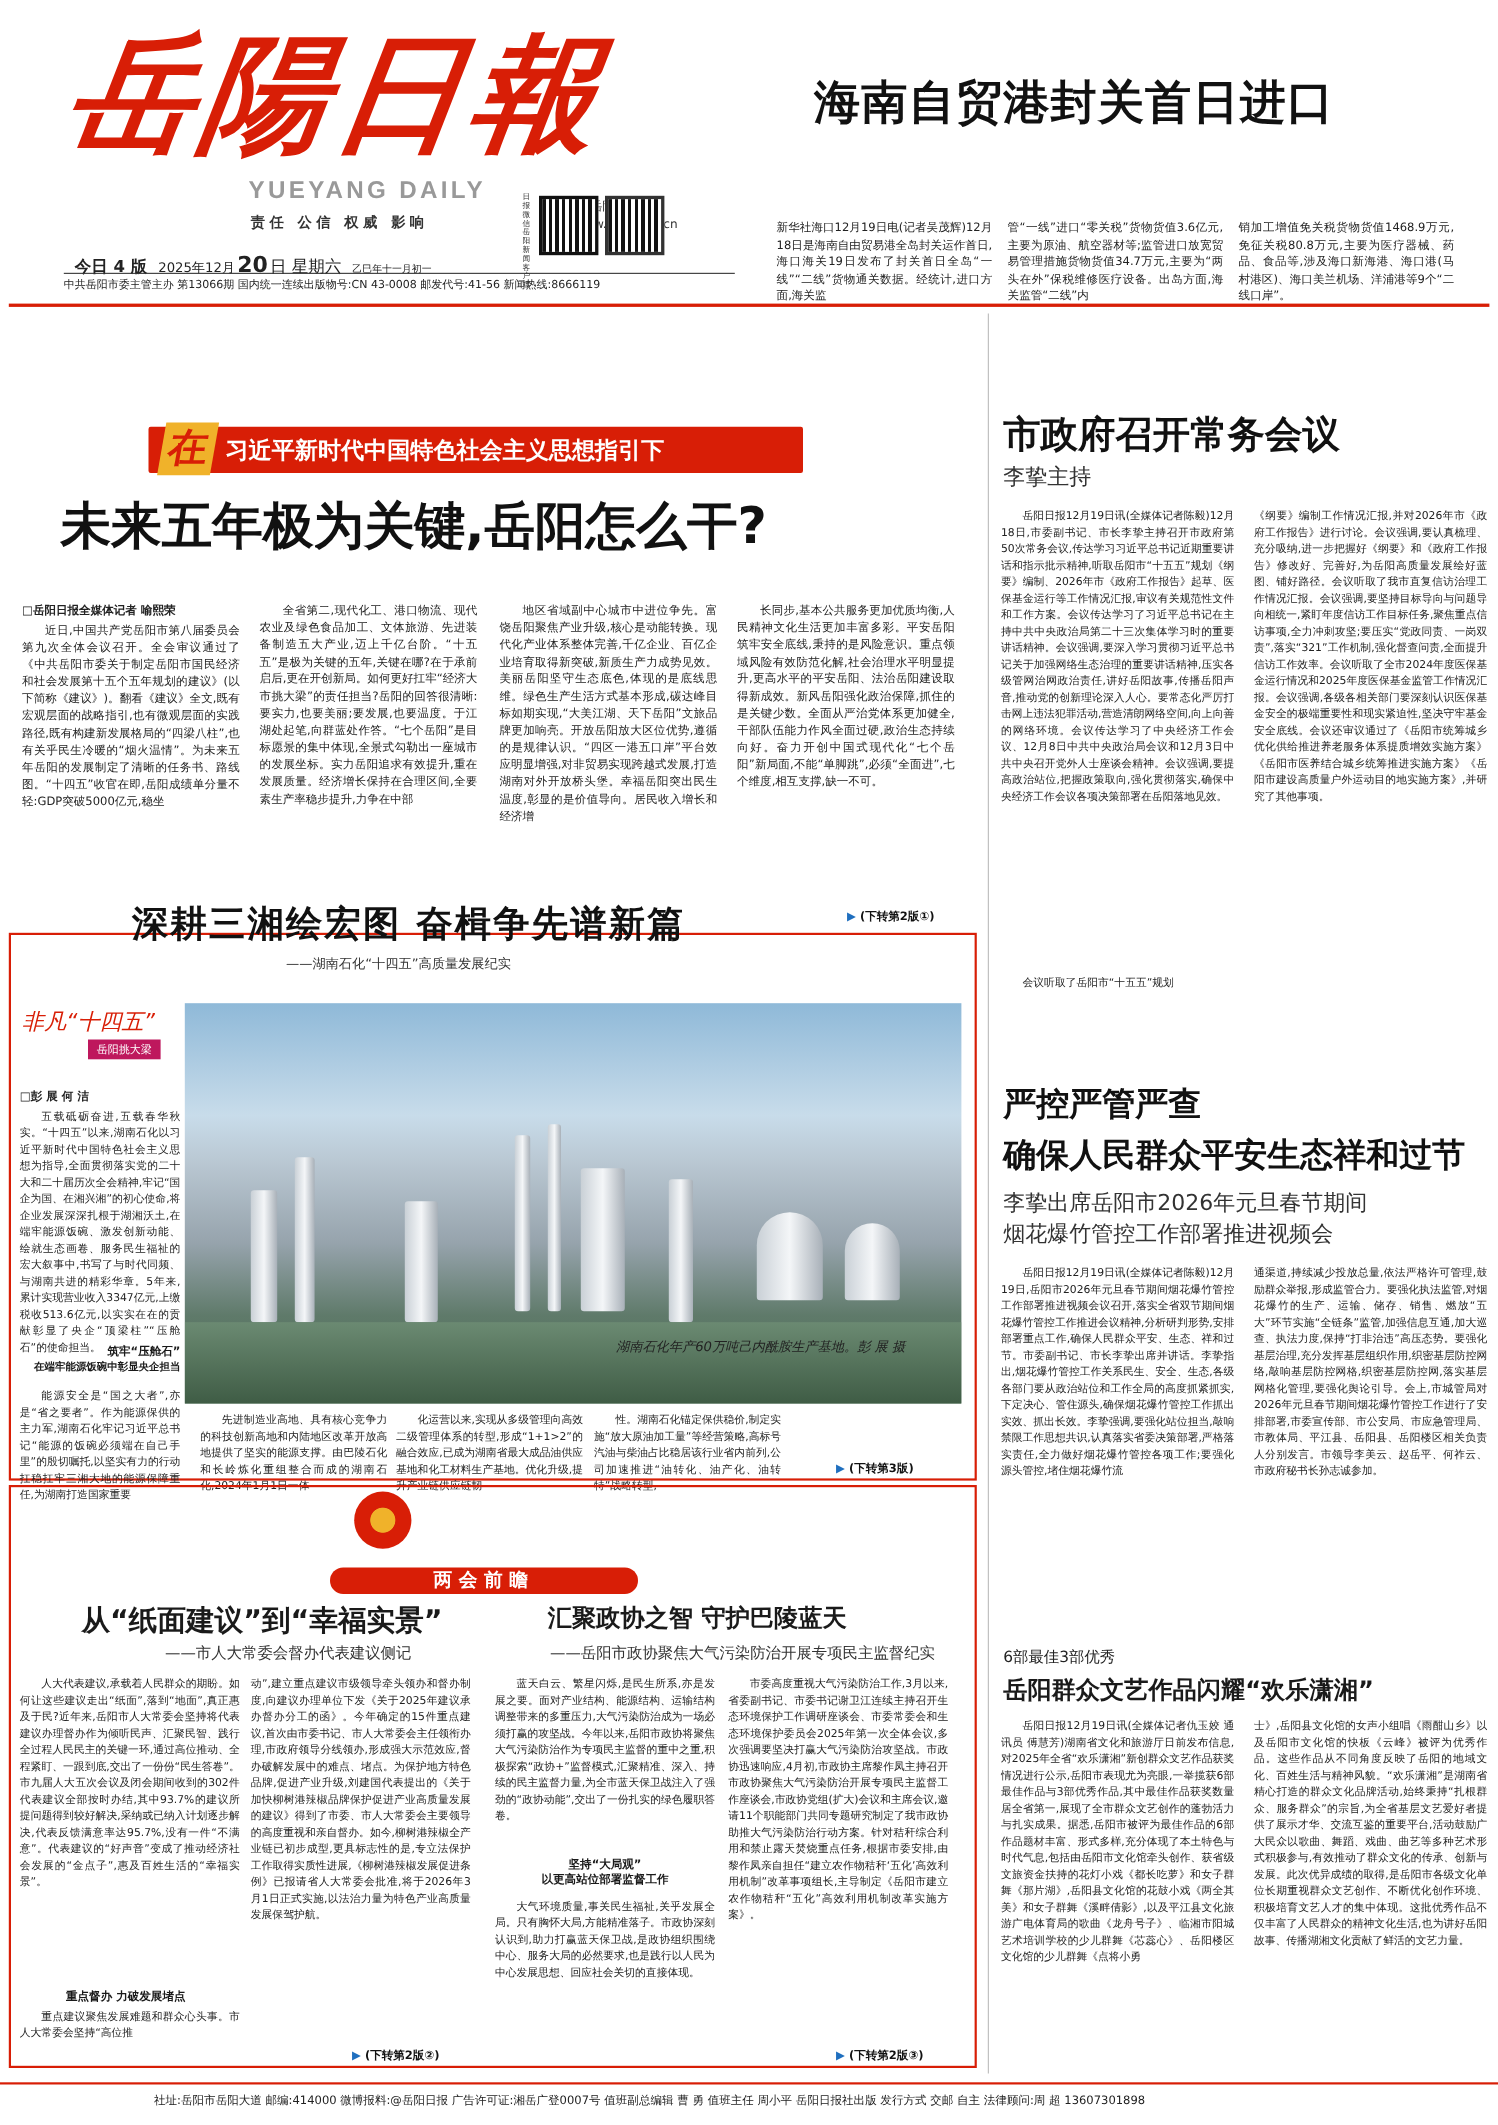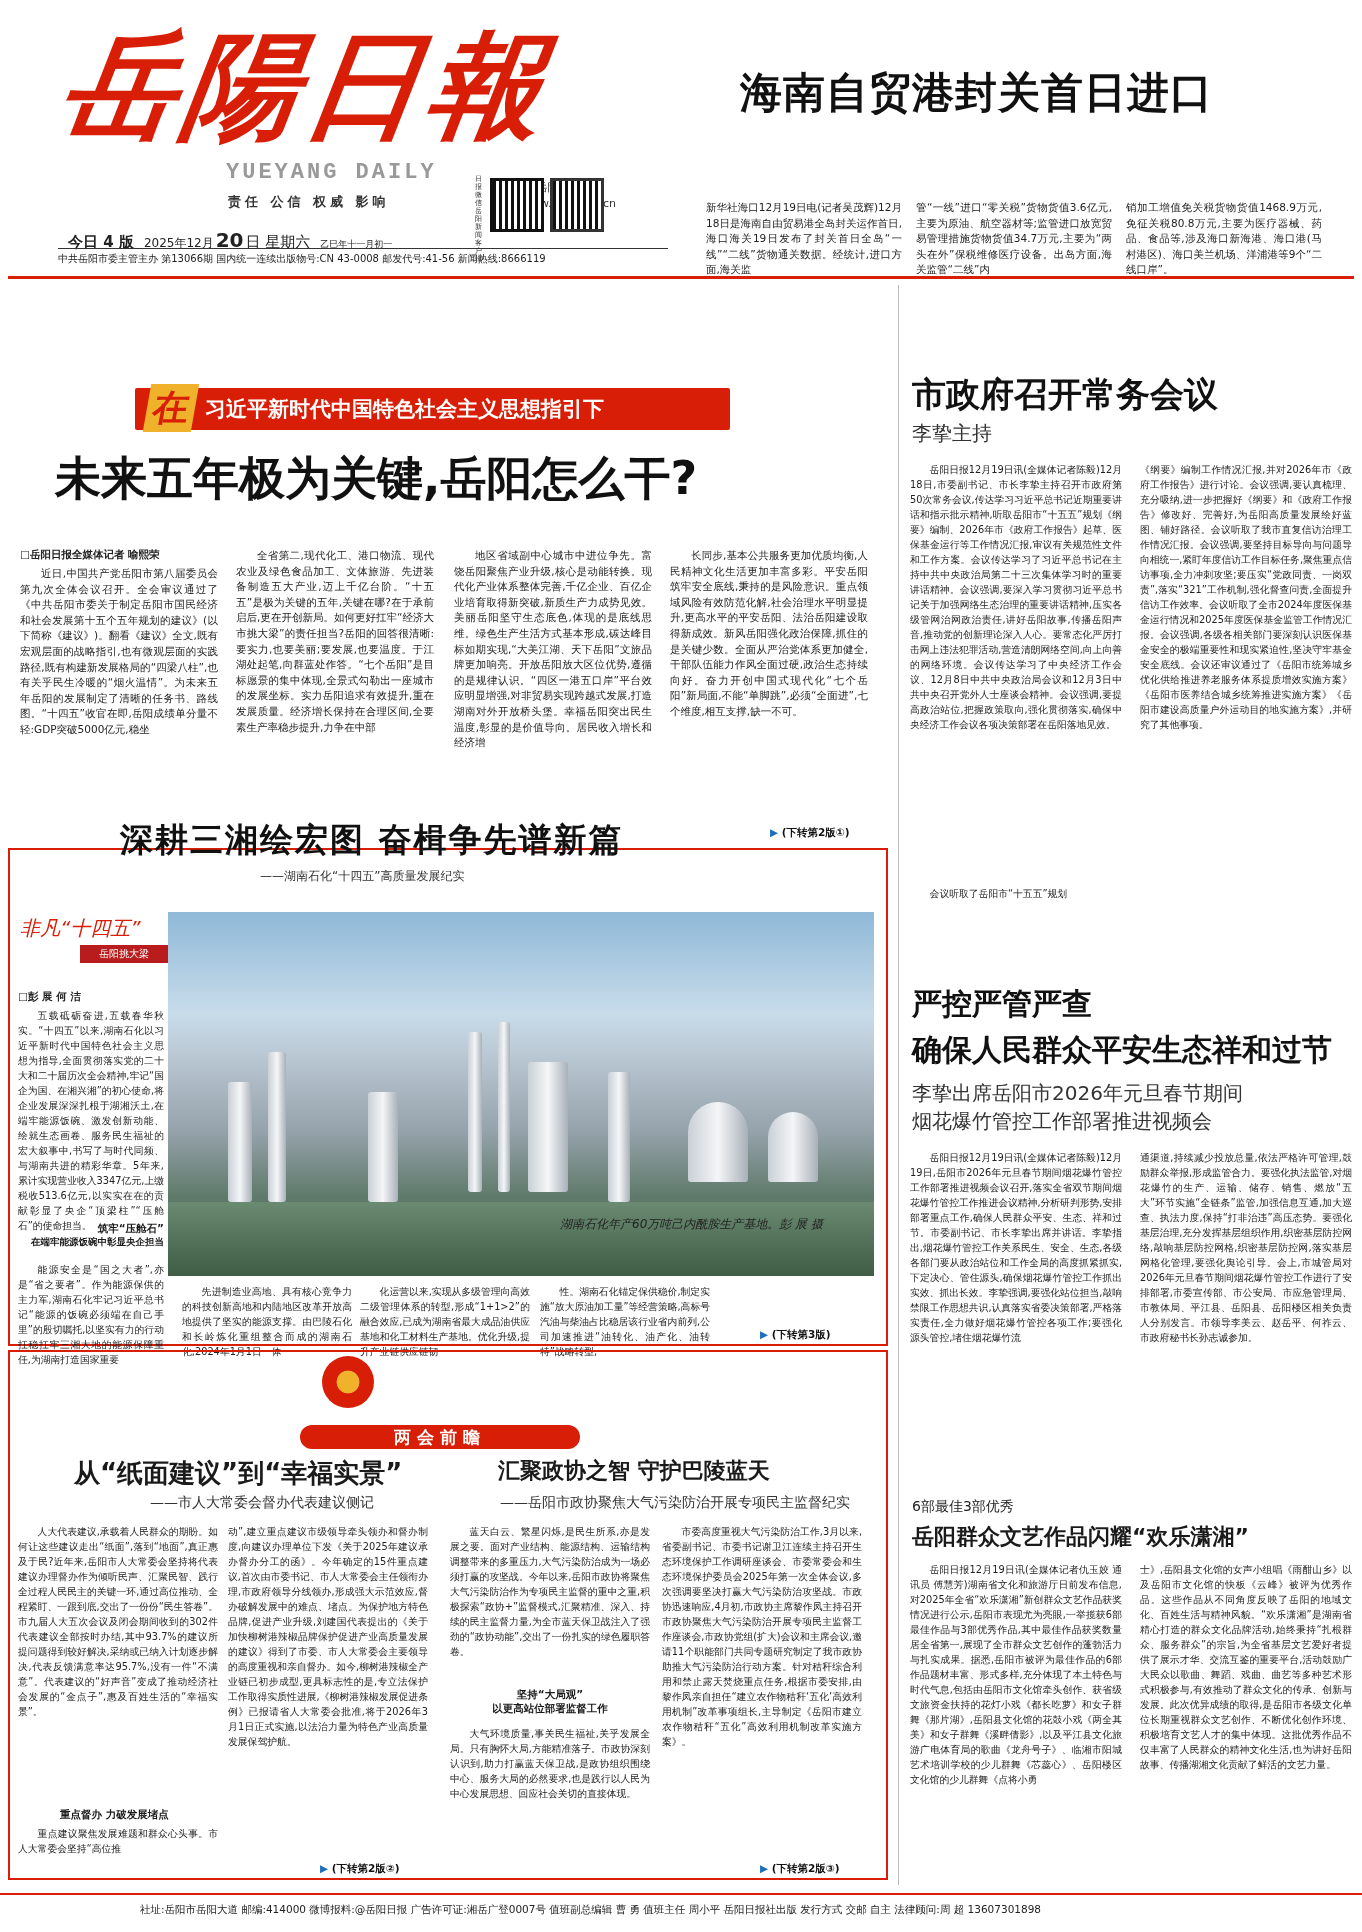--- a/index.html
+++ b/index.html
@@ -1,21 +1,21 @@
 <!DOCTYPE html>
 <html><head>
 <meta charset="utf-8">
 <style>
 *{box-sizing:border-box;margin:0;padding:0}
 body{width:1362px;height:1932px;background:#fff;font-family:"DejaVu Sans",sans-serif;color:#1a1a1a;position:relative;overflow:hidden}
 .abs{position:absolute}
 .body-text{font-size:10.5px;line-height:15.6px;text-align:justify;color:#222;text-indent:2em}
 .col{position:absolute}
 .masthead-logo{left:62px;top:20px;width:560px;height:130px;font-family:"DejaVu Serif",serif;font-size:116px;font-weight:bold;color:#d81e06;letter-spacing:6px;font-style:italic;line-height:130px;transform:skewX(-8deg)}
-.en-name{left:226px;top:160px;font-family:Liberation Mono, monospace;font-size:22px;color:#999;letter-spacing:3px;font-weight:bold}
+.en-name{left:226px;top:160px;font-family:Liberation Sans, sans-serif;font-size:22px;color:#999;letter-spacing:3px;font-weight:bold}
 .motto{left:228px;top:193px;font-size:13px;font-weight:bold;color:#333;letter-spacing:4px}
 .site{left:522px;top:180px;font-size:11px;color:#333;line-height:16px}
 .qr{width:54px;height:54px;background:
 repeating-linear-gradient(90deg,#111 0 3px,#fff 3px 6px),#fff;border:3px solid #111}
 .dateline{left:68px;top:228px;font-size:12px;color:#222}
 .rule{background:#d81e06;height:2px}
 .pubinfo{left:58px;top:252px;font-size:10px;color:#222}
 .headline-top{font-family:"DejaVu Sans",sans-serif;font-weight:bold;font-size:42px;color:#111;letter-spacing:1px}
 .banner{left:135px;top:388px;width:595px;height:42px;background:#d81e06;color:#fff;font-size:21px;font-weight:bold;line-height:42px;padding-left:70px;border-radius:2px}
 .banner .zai{position:absolute;left:12px;top:-4px;width:48px;height:48px;background:#f0b22a;color:#d81e06;font-size:36px;text-align:center;line-height:48px;transform:skewX(-10deg)}
@@ -80,21 +80,21 @@
 <div class="col body-text" style="left:236px;top:548px;width:198px">全省第二,现代化工、港口物流、现代农业及绿色食品加工、文体旅游、先进装备制造五大产业,迈上千亿台阶。“十五五”是极为关键的五年,关键在哪?在于承前启后,更在开创新局。如何更好扛牢“经济大市挑大梁”的责任担当?岳阳的回答很清晰:要实力,也要美丽;要发展,也要温度。于江湖处起笔,向群蓝处作答。“七个岳阳”是目标愿景的集中体现,全景式勾勒出一座城市的发展坐标。实力岳阳追求有效提升,重在发展质量。经济增长保持在合理区间,全要素生产率稳步提升,力争在中部</div>
 <div class="col body-text" style="left:454px;top:548px;width:198px">地区省域副中心城市中进位争先。富饶岳阳聚焦产业升级,核心是动能转换。现代化产业体系整体完善,千亿企业、百亿企业培育取得新突破,新质生产力成势见效。美丽岳阳坚守生态底色,体现的是底线思维。绿色生产生活方式基本形成,碳达峰目标如期实现,“大美江湖、天下岳阳”文旅品牌更加响亮。开放岳阳放大区位优势,遵循的是规律认识。“四区一港五口岸”平台效应明显增强,对非贸易实现跨越式发展,打造湖南对外开放桥头堡。幸福岳阳突出民生温度,彰显的是价值导向。居民收入增长和经济增</div>
 <div class="col body-text" style="left:670px;top:548px;width:198px">长同步,基本公共服务更加优质均衡,人民精神文化生活更加丰富多彩。平安岳阳筑牢安全底线,秉持的是风险意识。重点领域风险有效防范化解,社会治理水平明显提升,更高水平的平安岳阳、法治岳阳建设取得新成效。新风岳阳强化政治保障,抓住的是关键少数。全面从严治党体系更加健全,干部队伍能力作风全面过硬,政治生态持续向好。奋力开创中国式现代化“七个岳阳”新局面,不能“单脚跳”,必须“全面进”,七个维度,相互支撑,缺一不可。</div>
 <div class="abs continue" style="left:770px;top:826px"><span class="arr">▶</span> <span>(下转第2版①)</span></div>
 
 <div class="abs box-red"></div>
 <div class="abs sec-title" style="left:120px;top:818px">深耕三湘绘宏图  奋楫争先谱新篇</div>
 <div class="abs sub-title" style="left:260px;top:868px">——湖南石化“十四五”高质量发展纪实</div>
 <div class="abs fei-logo">
   <div style="font-size:20px;font-weight:normal;color:#d81e06;font-style:italic">非凡“十四五”</div>
-  <div style="margin-left:60px;margin-top:3px;background:#b91c1c;color:#fff;font-size:10px;padding:2px 19px;display:inline-block">岳阳挑大梁</div>
+  <div style="margin-left:60px;margin-top:3px;background:#be185d;color:#fff;font-size:10px;padding:2px 8px;display:inline-block">岳阳挑大梁</div>
 </div>
 <div class="abs byline" style="left:18px;top:990px">□彭 展 何 洁</div>
 <div class="col body-text" style="left:18px;top:1008px;width:146px;font-size:9.8px;line-height:15px">五载砥砺奋进,五载春华秋实。“十四五”以来,湖南石化以习近平新时代中国特色社会主义思想为指导,全面贯彻落实党的二十大和二十届历次全会精神,牢记“国企为国、在湘兴湘”的初心使命,将企业发展深深扎根于湖湘沃土,在端牢能源饭碗、激发创新动能、绘就生态画卷、服务民生福祉的宏大叙事中,书写了与时代同频、与湖南共进的精彩华章。5年来,累计实现营业收入3347亿元,上缴税收513.6亿元,以实实在在的贡献彰显了央企“顶梁柱”“压舱石”的使命担当。</div>
 <div class="abs" style="left:18px;top:1222px;width:146px;text-align:right;font-size:10.5px;font-weight:bold">
   <div>筑牢“压舱石”</div>
   <div style="font-size:9.5px;white-space:nowrap;margin-left:-8px">在端牢能源饭碗中彰显央企担当</div>
 </div>
 <div class="col body-text" style="left:18px;top:1262px;width:146px;font-size:9.8px;line-height:15px">能源安全是“国之大者”,亦是“省之要者”。作为能源保供的主力军,湖南石化牢记习近平总书记“能源的饭碗必须端在自己手里”的殷切嘱托,以坚实有力的行动扛稳扛牢三湘大地的能源保障重任,为湖南打造国家重要</div>
 
 <div class="abs photo">

